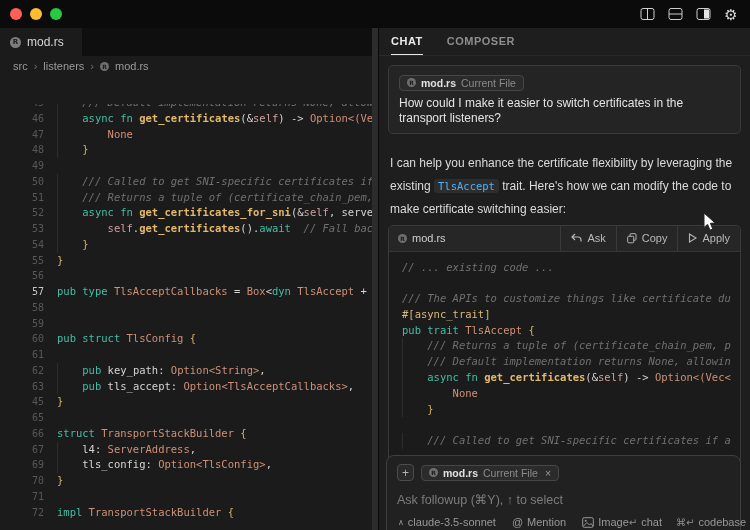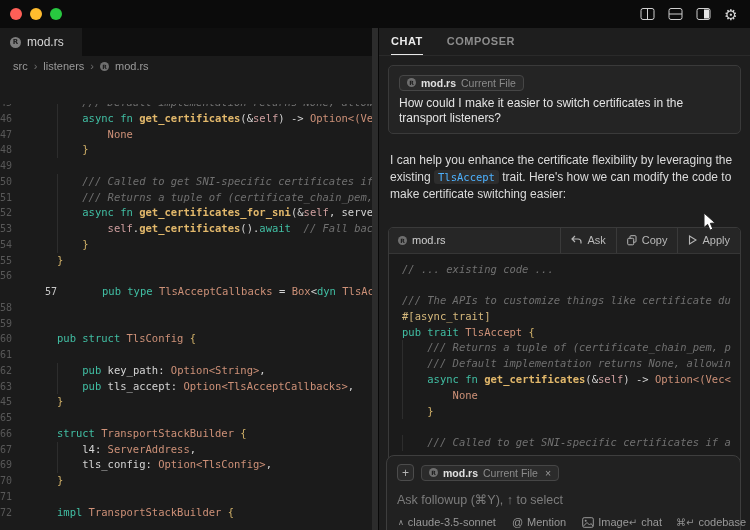--- a/index.html
+++ b/index.html
@@ -20,39 +20,39 @@
   .ric{display:inline-flex;width:12px;height:12px;border-radius:50%;background:#8c8c8c;color:#1b1b1b;
        font-size:8px;font-weight:bold;align-items:center;justify-content:center;flex:none;font-family:"DejaVu Sans",sans-serif;}
   .ric.sm{width:11px;height:11px;font-size:7px;background:#7d7d7d;}
   .ric.dim{width:9px;height:9px;font-size:6px;background:#6f6f6f;}
   .breadcrumb{height:20px;display:flex;align-items:center;gap:6px;padding-left:13px;font-size:11px;color:#9a9a9a;background:#1b1b1b;}
   .bc-sep{color:#6e6e6e;font-size:11px;}
   
   .codearea{position:absolute;top:76px;left:0;right:6px;bottom:0;overflow:hidden;}
   .codelines{position:relative;top:-9px;}
   .row{display:flex;height:15.75px;line-height:15.75px;font-family:"DejaVu Sans Mono",monospace;font-size:10.5px;white-space:pre;}
-  .ln{width:44px;text-align:left;padding-right:13px;flex:none;color:#585858;font-size:10px;}
-  .ln.on{color:#c8c8c8;margin-left:45px;}
+  .ln{width:44px;text-align:right;padding-right:13px;flex:none;color:#585858;font-size:10px;}
+  .ln.on{color:#c8c8c8;}
   .lc{flex:1;position:relative;overflow:hidden;}
   .ind .lc::before{content:"";position:absolute;left:0;top:0;bottom:0;width:1px;background:#2d2d2d;}
   .k{color:#41bfa4;} .f{color:#e2b86b;font-weight:bold;} .t{color:#ce9178;} .c{color:#707070;font-style:italic;}
   .p{color:#d4d4d4;} .b{color:#d0b068;} .s{color:#cf9f9f;} .y{color:#d7ba7d;}
   .scrollstrip{position:absolute;right:0;top:0;width:6px;bottom:0;background:#2c2c2c;}
   
   .chat-col{flex:1;position:relative;background:#1e1e1e;border-left:1px solid #090909;overflow:hidden;}
   .chat-tabs{height:27px;display:flex;align-items:stretch;gap:24px;padding-left:12px;border-bottom:1px solid #2a2a2a;}
   .ctab{display:flex;align-items:center;font-size:11px;font-weight:bold;letter-spacing:.5px;color:#8d8d8d;border-bottom:1.5px solid transparent;cursor:default;}
   .ctab.on{color:#ececec;border-bottom-color:#e8e8e8;}
   .chat-body{padding:9px 9px 0;}
   .msgbox{background:#242424;border:1px solid #3a3a3a;border-radius:5px;padding:5px 10px 7px;}
   .chip{display:inline-flex;align-items:center;gap:5px;background:#2b2b2b;border:1px solid #464646;border-radius:4px;
         padding:1px 7px;font-size:10.5px;color:#e0e0e0;}
   .chip .cf{font-weight:bold;} .chip .clab{color:#8b8b8b;text-align:center;} .chip .cx{color:#9a9a9a;margin-left:2px;}
   .q{margin-top:5px;font-size:12px;color:#e4e4e4;line-height:15px;}
-  .assist{margin:18px 2px 24px;font-size:12px;color:#dbdbdb;line-height:17px;}
+  .assist{margin:18px 2px 4px;font-size:12px;color:#dbdbdb;line-height:23px;}
   .icode{font-family:"DejaVu Sans Mono",monospace;font-size:10.5px;color:#4db2ff;background:#2d2d2d;padding:1px 4px;border-radius:3px;}
   .cblock{border:1px solid #3a3a3a;border-radius:5px;overflow:hidden;}
   .cbh{height:25px;background:#262626;border-bottom:1px solid #363636;display:flex;align-items:center;padding-left:9px;font-size:11px;color:#cfcfcf;gap:5px;}
   .cbh .sp{flex:1;}
   .act{display:flex;align-items:center;gap:5px;padding:0 10px;height:100%;border-left:1px solid #3a3a3a;color:#b9b9b9;font-size:11px;cursor:default;}
   .cbb{background:#1b1b1b;height:216px;padding:8px 0 0 13px;overflow:hidden;}
   .cbb .row{height:15.8px;line-height:15.8px;}
   
   .followup{position:absolute;left:7px;right:9px;top:427px;height:130px;background:#212121;border:1px solid #3e3e3e;border-radius:8px;padding:8px 10px;z-index:5;}
   .furow1{display:flex;gap:7px;align-items:center;}

